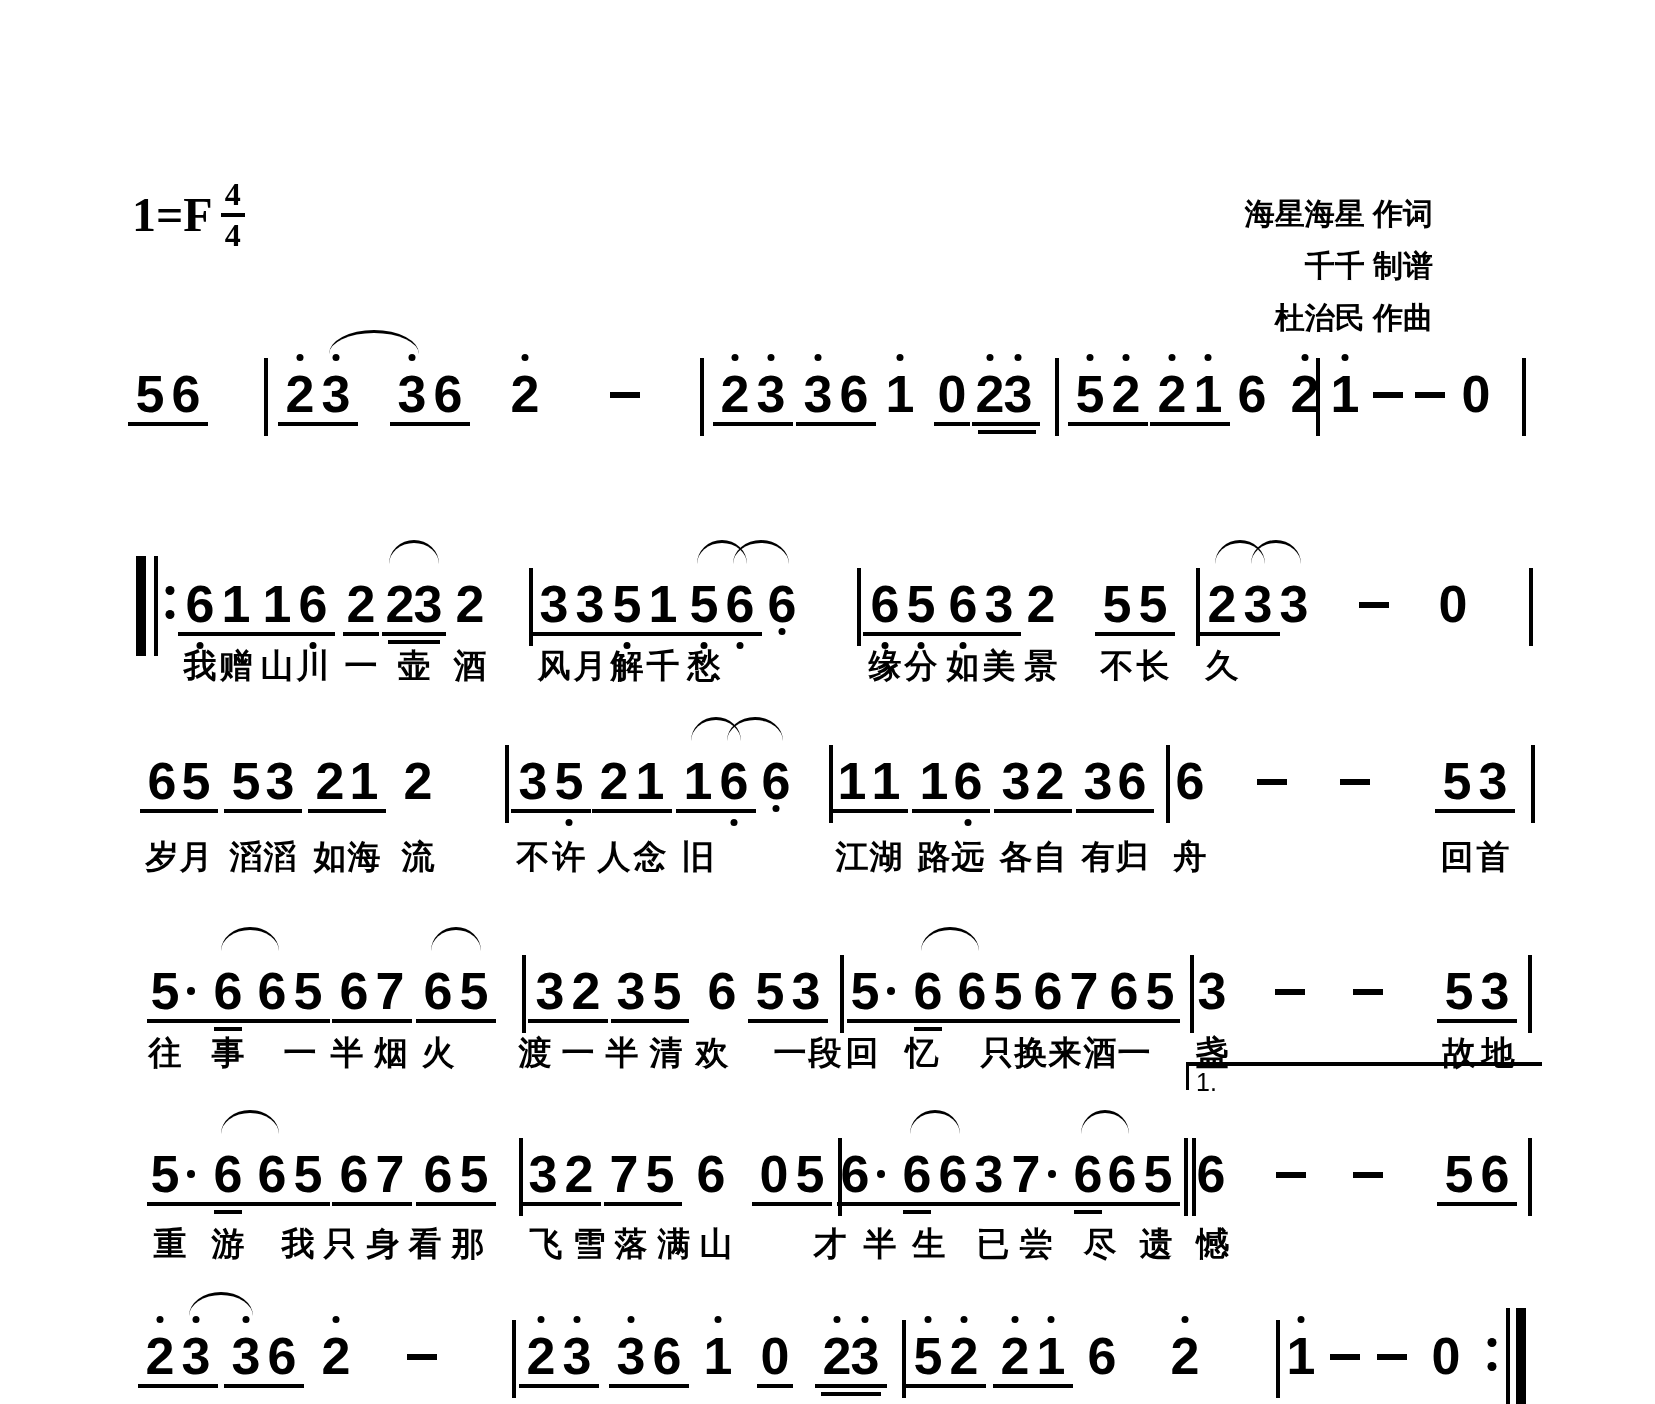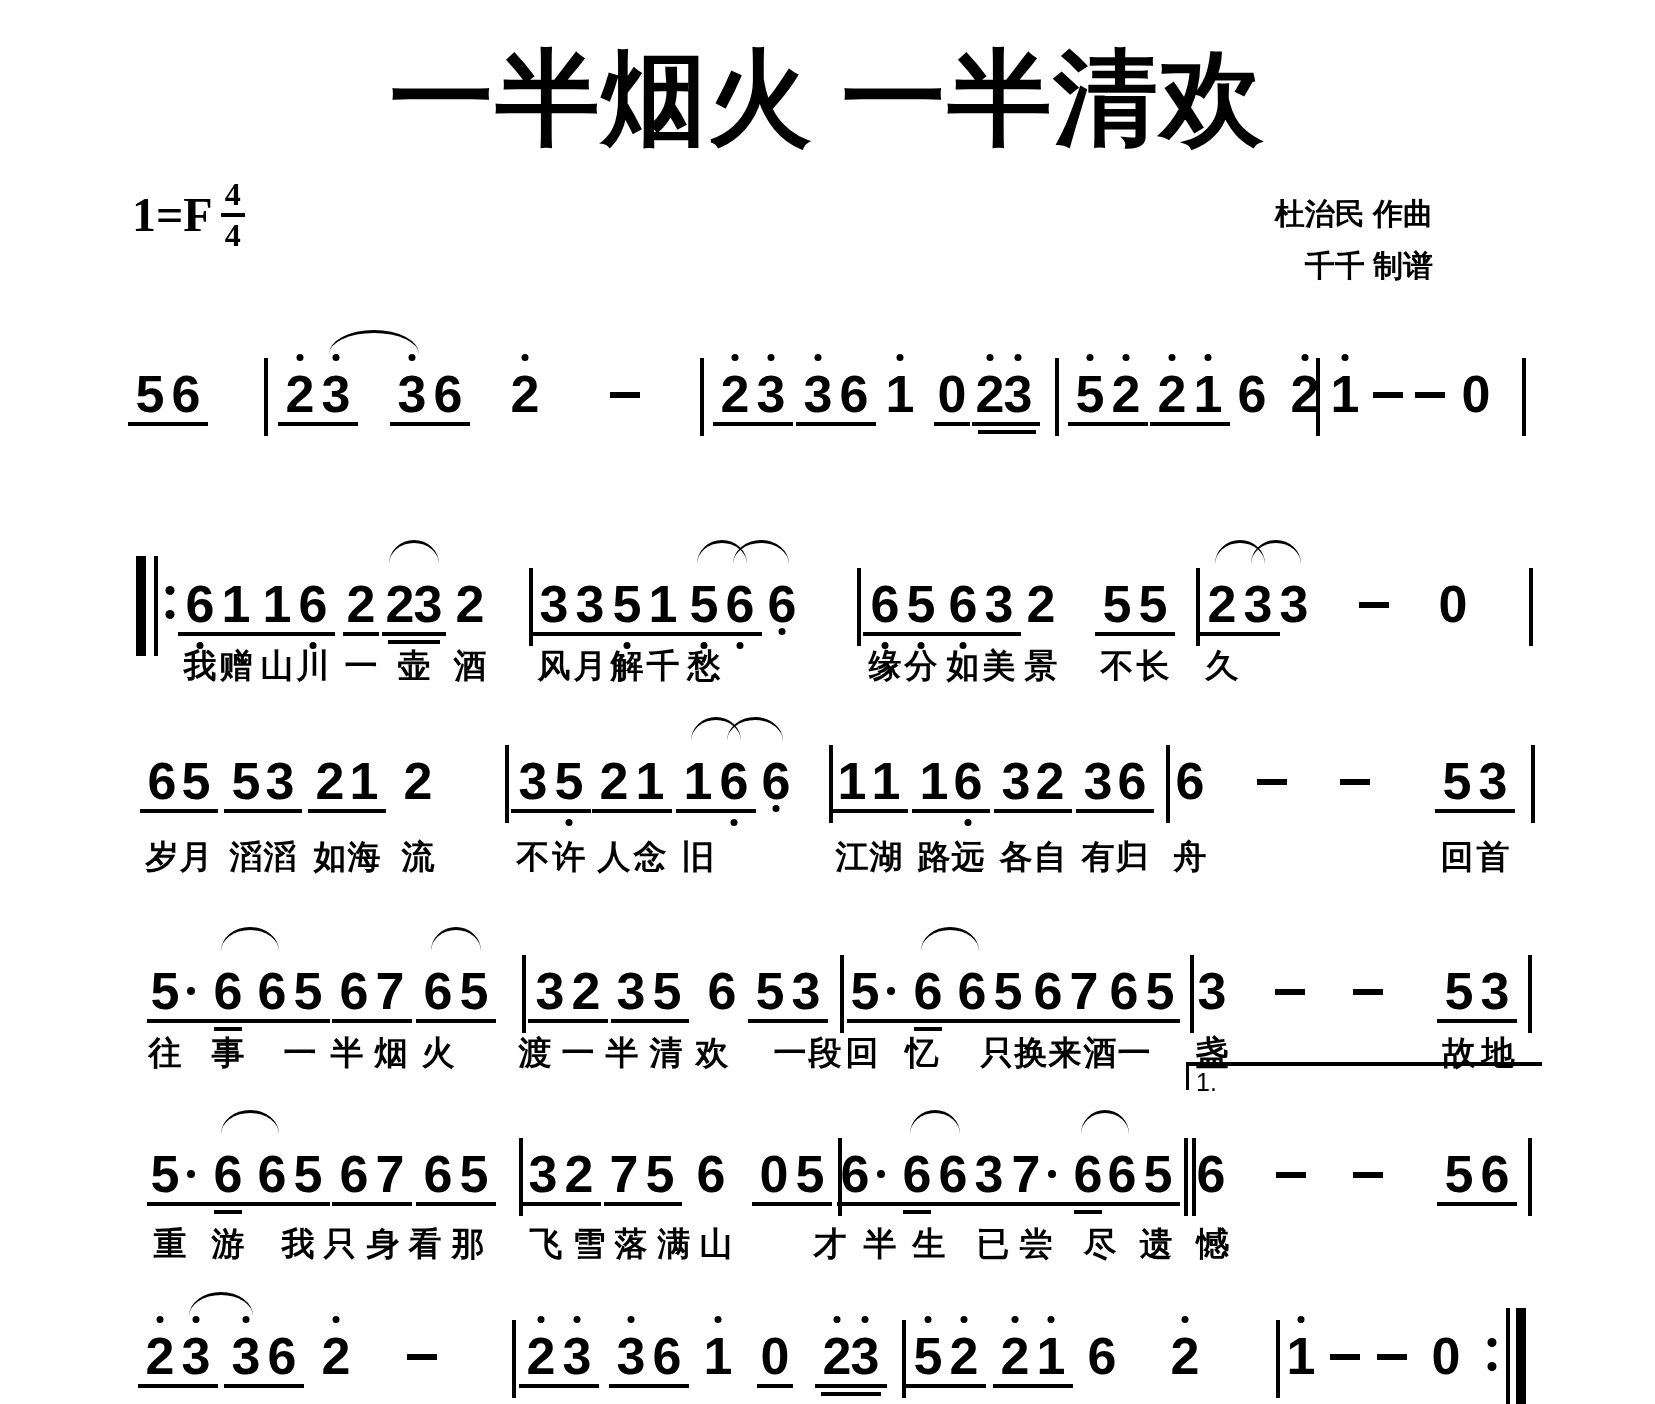--- a/index.html
+++ b/index.html
@@ -31,34 +31,34 @@
   .bar{position:absolute;width:3.5px;background:#000;}
   .thick{width:10px;}
   .ly{position:absolute;transform:translateX(-50%);font-size:33px;font-weight:600;white-space:nowrap;}
   .volta{position:absolute;box-sizing:border-box;border-top:4px solid #000;border-left:3px solid #000;height:28px;}
   .vlabel{position:absolute;font-size:25px;font-weight:500;}
 </style>
 </head>
 <body>
 
 <div id="sheet">
-  <div class="title">一半烟火 一半清欢</div>
 
   <div class="keysig">
     <span>1=F</span>
     <span class="frac">
       <span class="ft">4</span>
       <span class="fb">4</span>
     </span>
   </div>
 
 
   <div class="credits">
+    <div>海星海星 作词</div>
+    <div>千千 制谱</div>
     <div>杜治民 作曲</div>
-    <div>千千 制谱</div>
   </div>
 
   <div id="score">
       <div class="line" style="top: 368px;">
         <div class="ul" style="left: 128px; width: 80px; top: 54px;"></div>
         <div class="ul" style="left: 278px; width: 80px; top: 54px;"></div>
         <div class="ul" style="left: 390px; width: 80px; top: 54px;"></div>
         <div class="ul" style="left: 713px; width: 80px; top: 54px;"></div>
         <div class="ul" style="left: 796px; width: 80px; top: 54px;"></div>
         <div class="ul" style="left: 934px; width: 36px; top: 54px;"></div>

